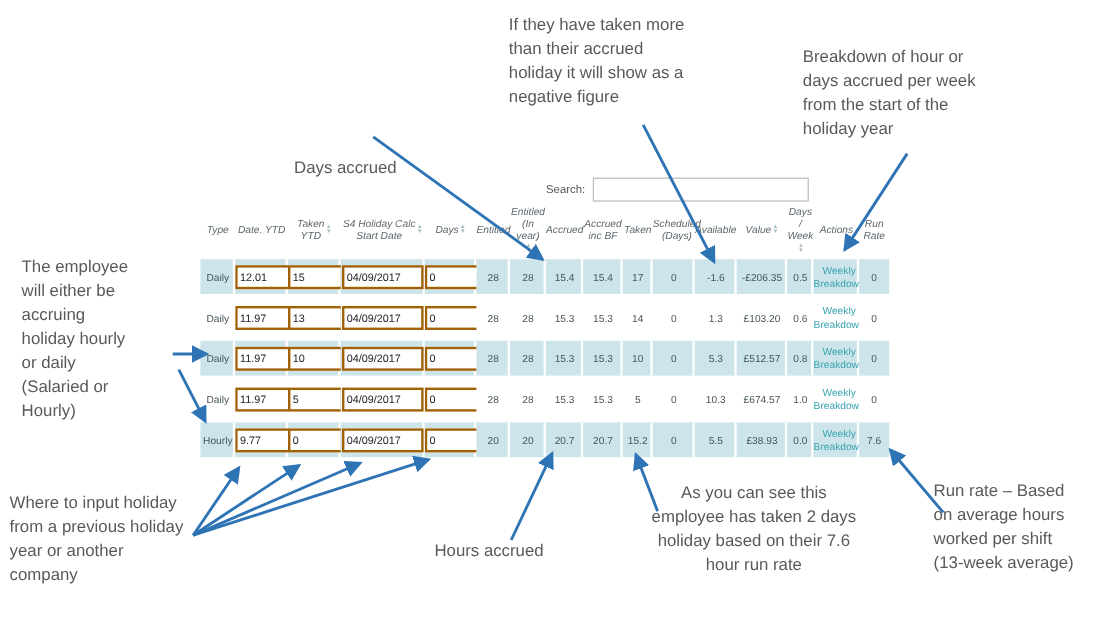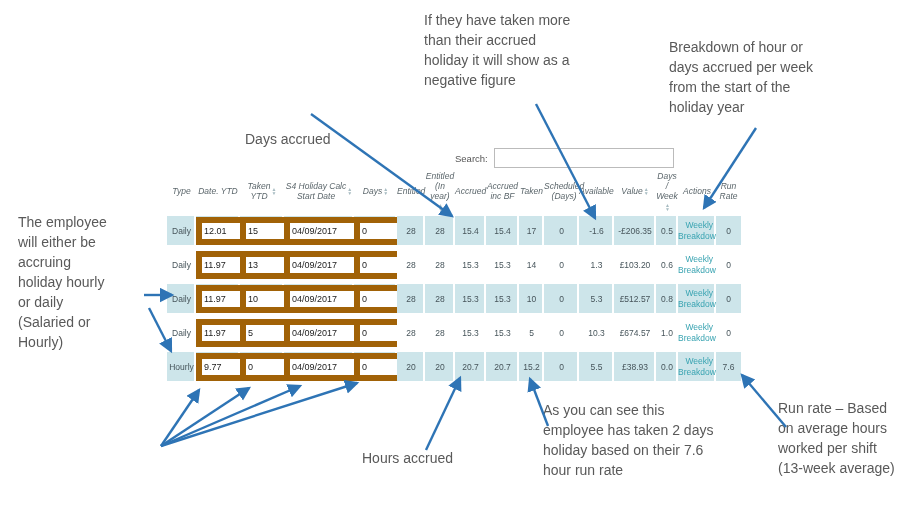--- a/index.html
+++ b/index.html
@@ -6,41 +6,41 @@
   .canvas{position:relative;width:922px;height:530px;background:#fff;overflow:hidden;
           font-family:"Liberation Sans",sans-serif;}
   
   .note{position:absolute;color:#595959;font-size:14px;line-height:20px;white-space:pre-line;}
   .note-taken-more{left:424px;top:10px;}
   .note-breakdown{left:669px;top:37px;}
   .note-days-accrued{left:245px;top:90px;margin-top:39px;}
   .note-accrual-type{left:18px;top:212px;}
   .note-input-holiday{left:8px;top:408px;}
   .note-hours-accrued{left:362px;top:448px;}
-  .note-taken-days{left:543px;top:400px;}
+  .note-taken-days{left:543px;top:400px;text-align:center;}
   .note-run-rate{left:778px;top:398px;}
   
   .arrows{position:absolute;left:0;top:0;width:922px;height:530px;pointer-events:none;}
   
   .search-row{position:absolute;left:455px;top:148px;display:flex;align-items:center;gap:6px;}
   .search-row label{font-size:9.5px;color:#555;}
   .search-input{width:172px;height:18px;border:1px solid #bbb;font-size:10px;padding:0 3px;}
   
   table.holiday{position:absolute;left:167px;top:166px;width:574px;table-layout:fixed;
                 border-collapse:separate;border-spacing:0 5px;}
   table.holiday th{height:34px;font-weight:normal;font-size:8.5px;color:#5c676c;line-height:1.18;
                    text-align:center;vertical-align:middle;padding:0;}
   table.holiday th .lbl{display:inline-block;white-space:pre-line;vertical-align:middle;font-style:italic;}
   table.holiday th .sort{display:inline-block;vertical-align:middle;margin-left:1px;
                          font-size:5px;line-height:4px;color:#a8bcc2;}
   table.holiday td{height:29px;font-size:8.5px;color:#47555b;text-align:center;
                    vertical-align:middle;padding:0;overflow:hidden;}
   tr.hl td{background:#cde5ea;box-shadow:inset -2px 0 0 #fff;}
   tr.hl td:last-child{box-shadow:none;}
-  td input{width:38px;height:16px;border:6px solid #a16207;font-size:9px;color:#222;
+  td input{width:38px;height:16px;border:2px solid #a16207;font-size:9px;color:#222;
            padding:0 2px;background:#fff;font-family:"Liberation Sans",sans-serif;}
   td input.w-date{width:60px;}
   a.wb-link{color:#38a3b1;text-decoration:none;font-size:8.5px;display:inline-block;
             line-height:1.25;cursor:pointer;}
 </style>
 </head>
 <body>
 
 <div class="canvas">
 
@@ -53,20 +53,24 @@
 from the start of the
 holiday year</div>
   <div class="note note-days-accrued">Days accrued</div>
   <div class="note note-accrual-type">The employee
 will either be
 accruing
 holiday hourly
 or daily
 (Salaried or
 Hourly)</div>
+  <div class="note note-input-holiday">Where to input holiday
+from a previous holiday
+year or another
+company</div>
   <div class="note note-hours-accrued">Hours accrued</div>
   <div class="note note-taken-days">As you can see this
 employee has taken 2 days
 holiday based on their 7.6
 hour run rate</div>
   <div class="note note-run-rate">Run rate – Based
 on average hours
 worked per shift
 (13-week average)</div>
 

